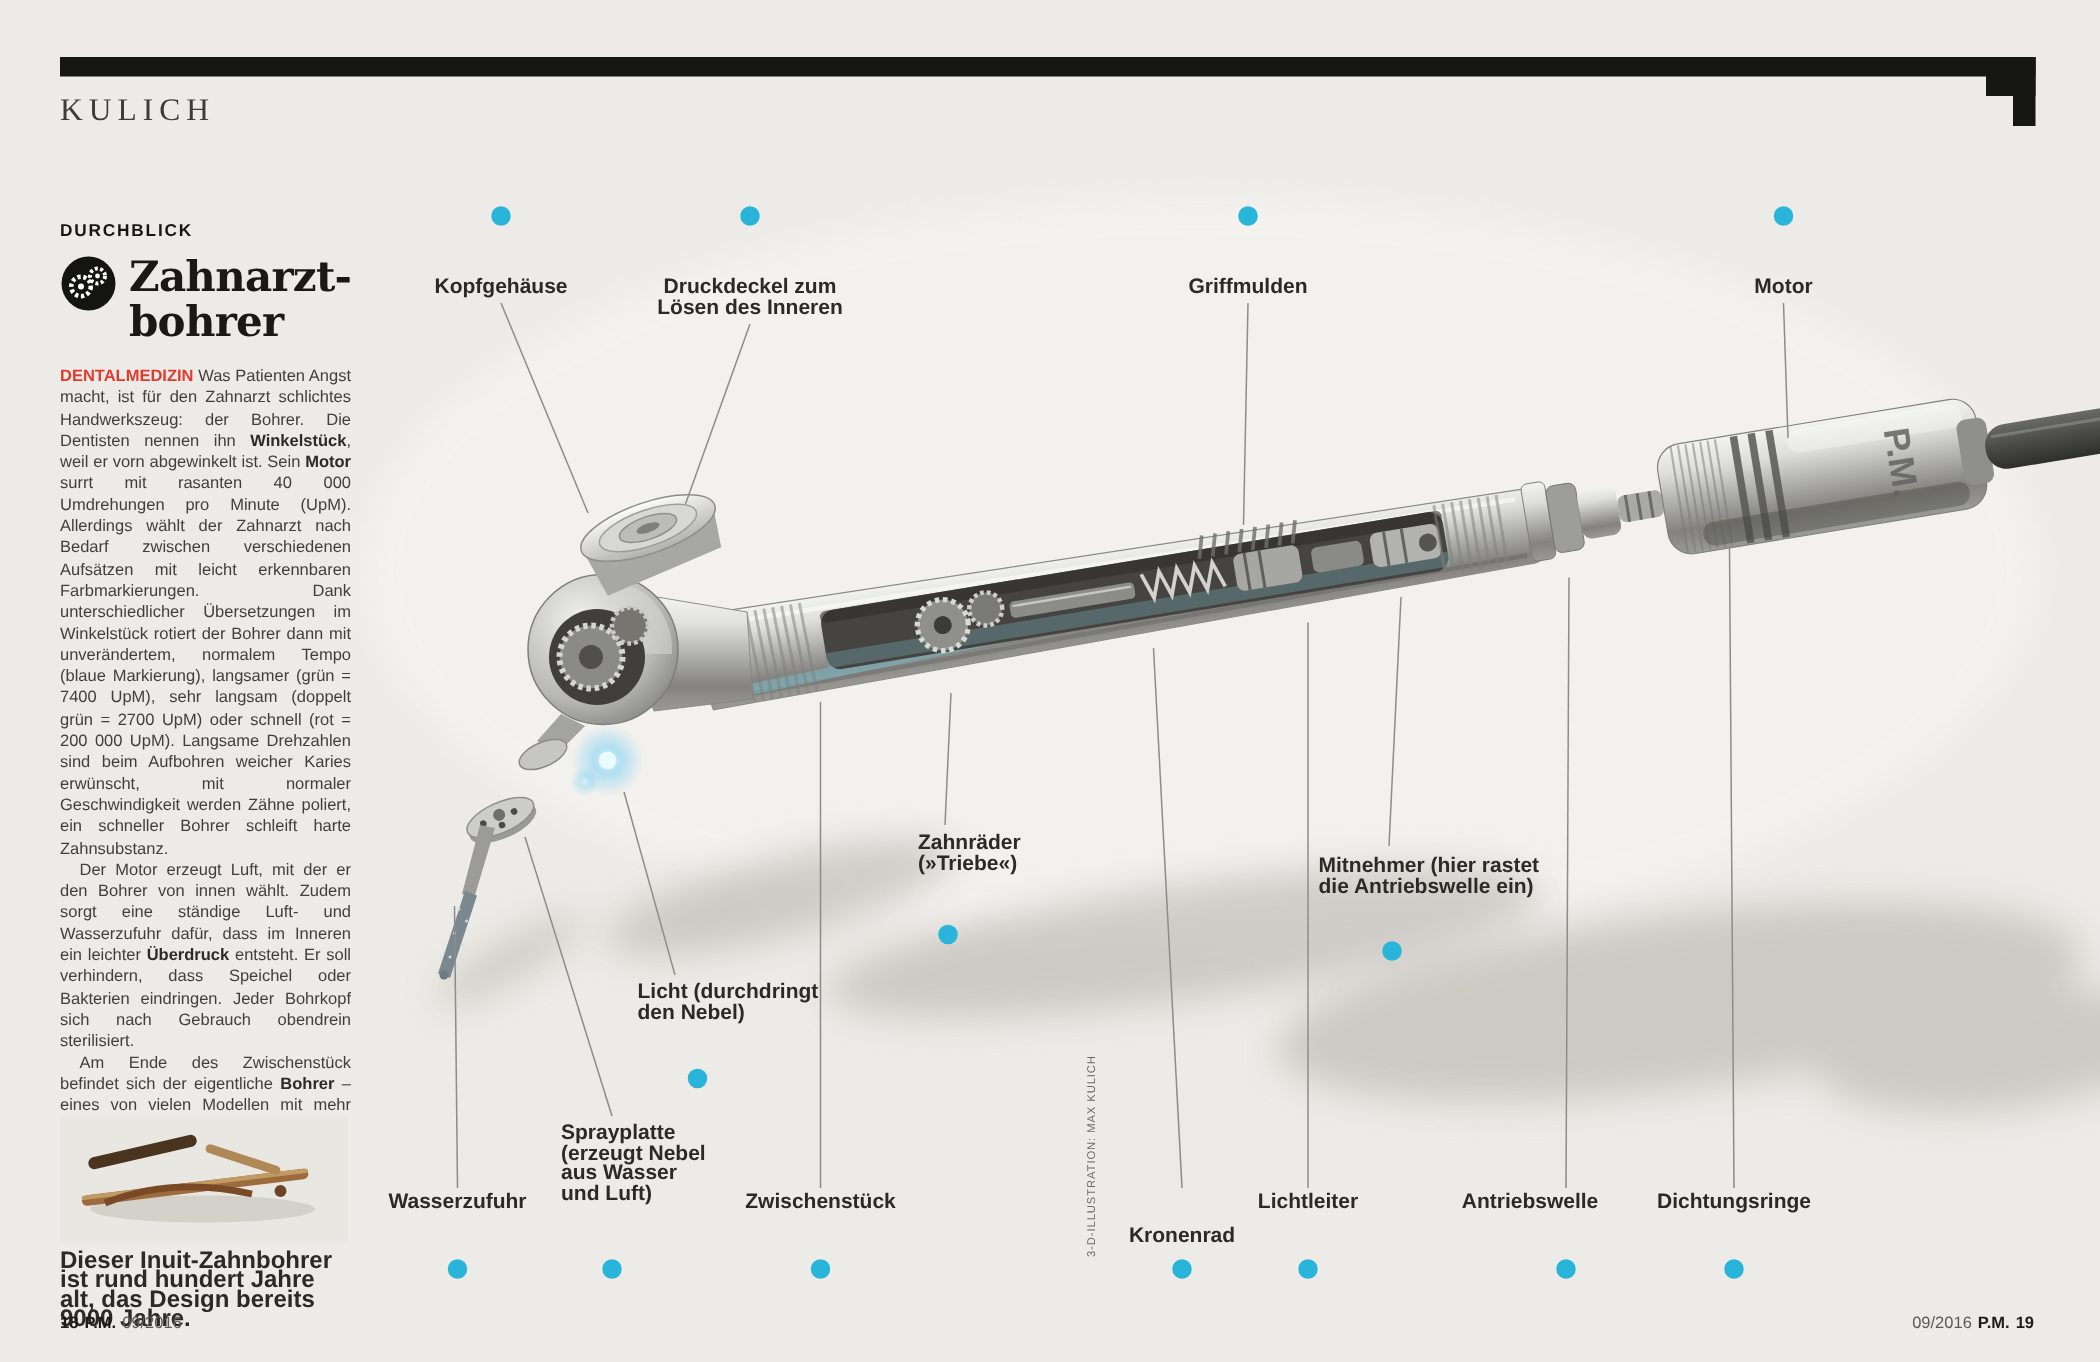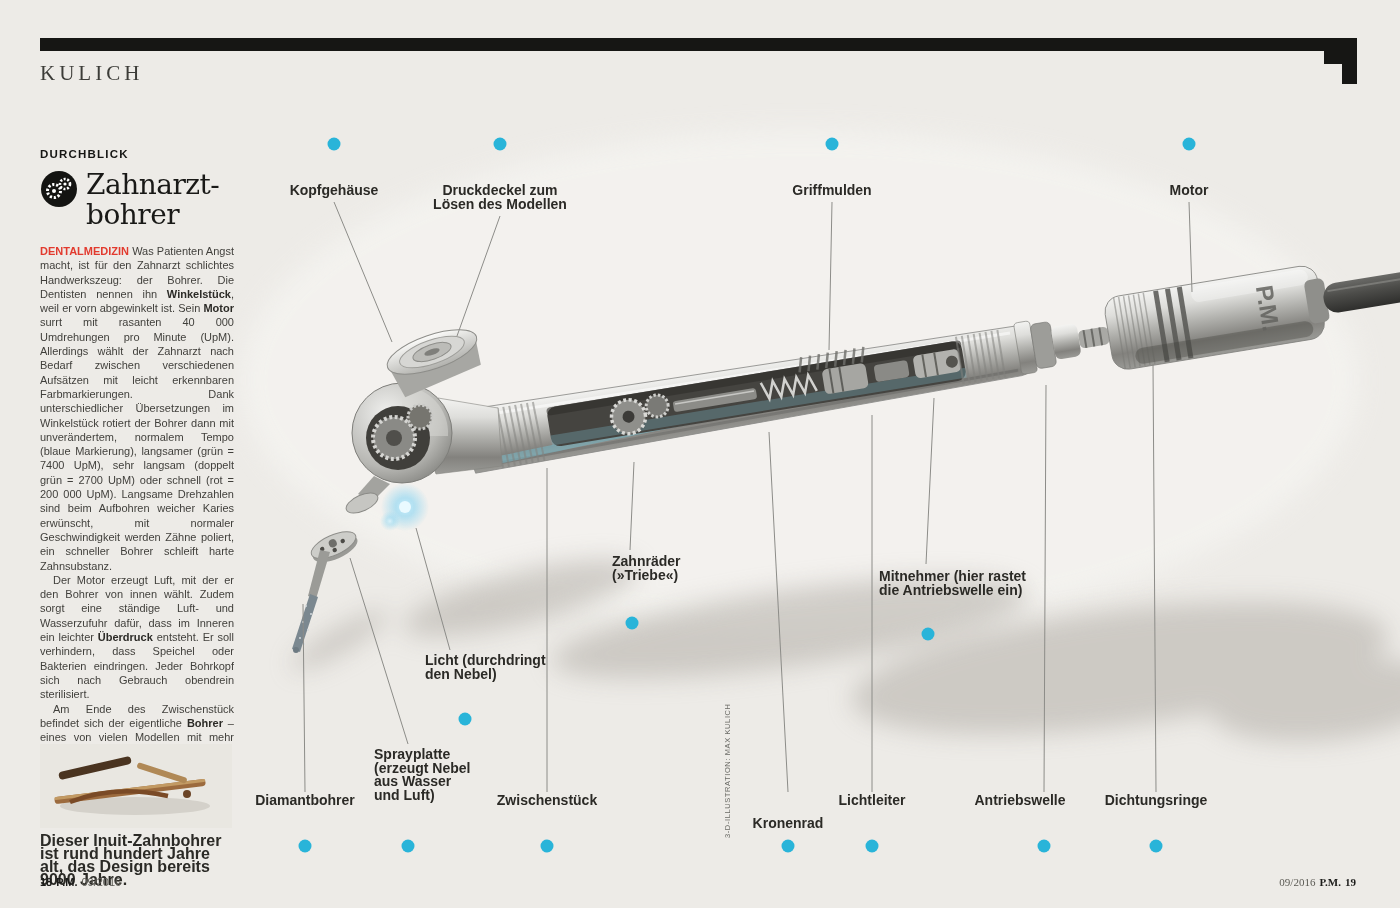--- a/index.html
+++ b/index.html
@@ -12,37 +12,37 @@
   .topbar{position:absolute;left:40px;top:38px;width:1317px;height:13px;background:#161614;}
   .bar-step{position:absolute;left:1324px;top:38px;width:33px;height:26px;background:#161614;}
   .bar-stub{position:absolute;left:1342px;top:38px;width:15px;height:46px;background:#161614;}
   .alpha{position:absolute;left:40px;top:61px;font-family:"Liberation Serif",serif;
     font-size:21px;letter-spacing:4px;color:#3c3c38;}
   
   .left-col{position:absolute;left:40px;top:148px;width:194px;}
   .kicker{font-size:11.5px;font-weight:bold;letter-spacing:1.2px;color:#161614;}
   .title-row{display:flex;gap:8px;margin-top:10px;align-items:flex-start;}
   .badge{width:38px;height:38px;flex:none;}
-  .title{margin:0;font-family:"DejaVu Serif",serif;font-weight:normal;font-size:28px;
+  .title{margin:0;font-family:"DejaVu Serif",serif;font-weight:bold;font-size:28px;
     line-height:30px;letter-spacing:-0.5px;color:#191917;white-space:pre-line;}
   .body-text{margin-top:14px;font-size:11px;line-height:14.3px;color:#403f3b;
     text-align:justify;height:505px;overflow:hidden;}
   .body-text p{margin:0;text-indent:13px;}
   .body-text p:first-child{text-indent:0;}
   .body-text .b{font-weight:bold;color:#2c2b27;}
   .body-text .red{color:#e23a2e;font-weight:bold;}
   
   .inuit{position:absolute;left:40px;top:744px;width:192px;height:84px;background:#e9e7e1;}
   .caption{position:absolute;left:40px;top:834px;width:196px;margin:0;
     font-size:16px;line-height:13px;font-weight:bold;color:#2b2a26;}
   
   .footer{position:absolute;top:876px;font-size:11px;color:#5b5a54;}
   .footer .pg,.footer .brand{font-weight:bold;color:#1c1c1a;}
   .footer-left{left:40px;}
-  .footer-right{right:44px;text-align:center;font-family:Liberation Serif, serif;}
+  .footer-right{right:44px;text-align:center;}
   .footer span{margin-right:4px;}
   .footer-right span{margin-right:0;margin-left:4px;}
   
   .art{position:absolute;left:0;top:0;pointer-events:none;}
   .credit{position:absolute;left:723px;top:838px;transform:rotate(-90deg);
     transform-origin:0 0;white-space:nowrap;font-size:7.5px;letter-spacing:.6px;
     color:#6b6b66;text-transform:uppercase;}
   
   .co{position:absolute;font-weight:bold;font-size:14px;line-height:13.5px;
     color:#2b2a26;white-space:pre-line;z-index:5;}
@@ -285,34 +285,34 @@
     <circle cx="547" cy="846" r="6.5"></circle>
     <circle cx="788" cy="846" r="6.5"></circle>
     <circle cx="872" cy="846" r="6.5"></circle>
     <circle cx="1044" cy="846" r="6.5"></circle>
     <circle cx="1156" cy="846" r="6.5"></circle>
   </g>
 </svg>
 
 <div class="co ctr" id="co-kopf">Kopfgehäuse</div>
 <div class="co ctr" id="co-druck">Druckdeckel zum
-Lösen des Modellen</div>
+Lösen des Inneren</div>
 <div class="co ctr" id="co-griff">Griffmulden</div>
 <div class="co ctr" id="co-motor">Motor</div>
 <div class="co" id="co-zahn">Zahnräder
 (»Triebe«)</div>
 <div class="co" id="co-mitn">Mitnehmer (hier rastet
 die Antriebswelle ein)</div>
 <div class="co" id="co-licht">Licht (durchdringt
 den Nebel)</div>
 <div class="co" id="co-spray">Sprayplatte
 (erzeugt Nebel
 aus Wasser
 und Luft)</div>
-<div class="co ctr" id="co-diam">Diamantbohrer</div>
+<div class="co ctr" id="co-diam">Wasserzufuhr</div>
 <div class="co ctr" id="co-zwis">Zwischenstück</div>
 <div class="co ctr" id="co-kron">Kronenrad</div>
 <div class="co ctr" id="co-lile">Lichtleiter</div>
 <div class="co ctr" id="co-antr">Antriebswelle</div>
 <div class="co ctr" id="co-dich">Dichtungsringe</div>
 
 <div class="credit">3-D-ILLUSTRATION: MAX KULICH</div>
 
 <div class="left-col">
   <div class="kicker">DURCHBLICK</div>

